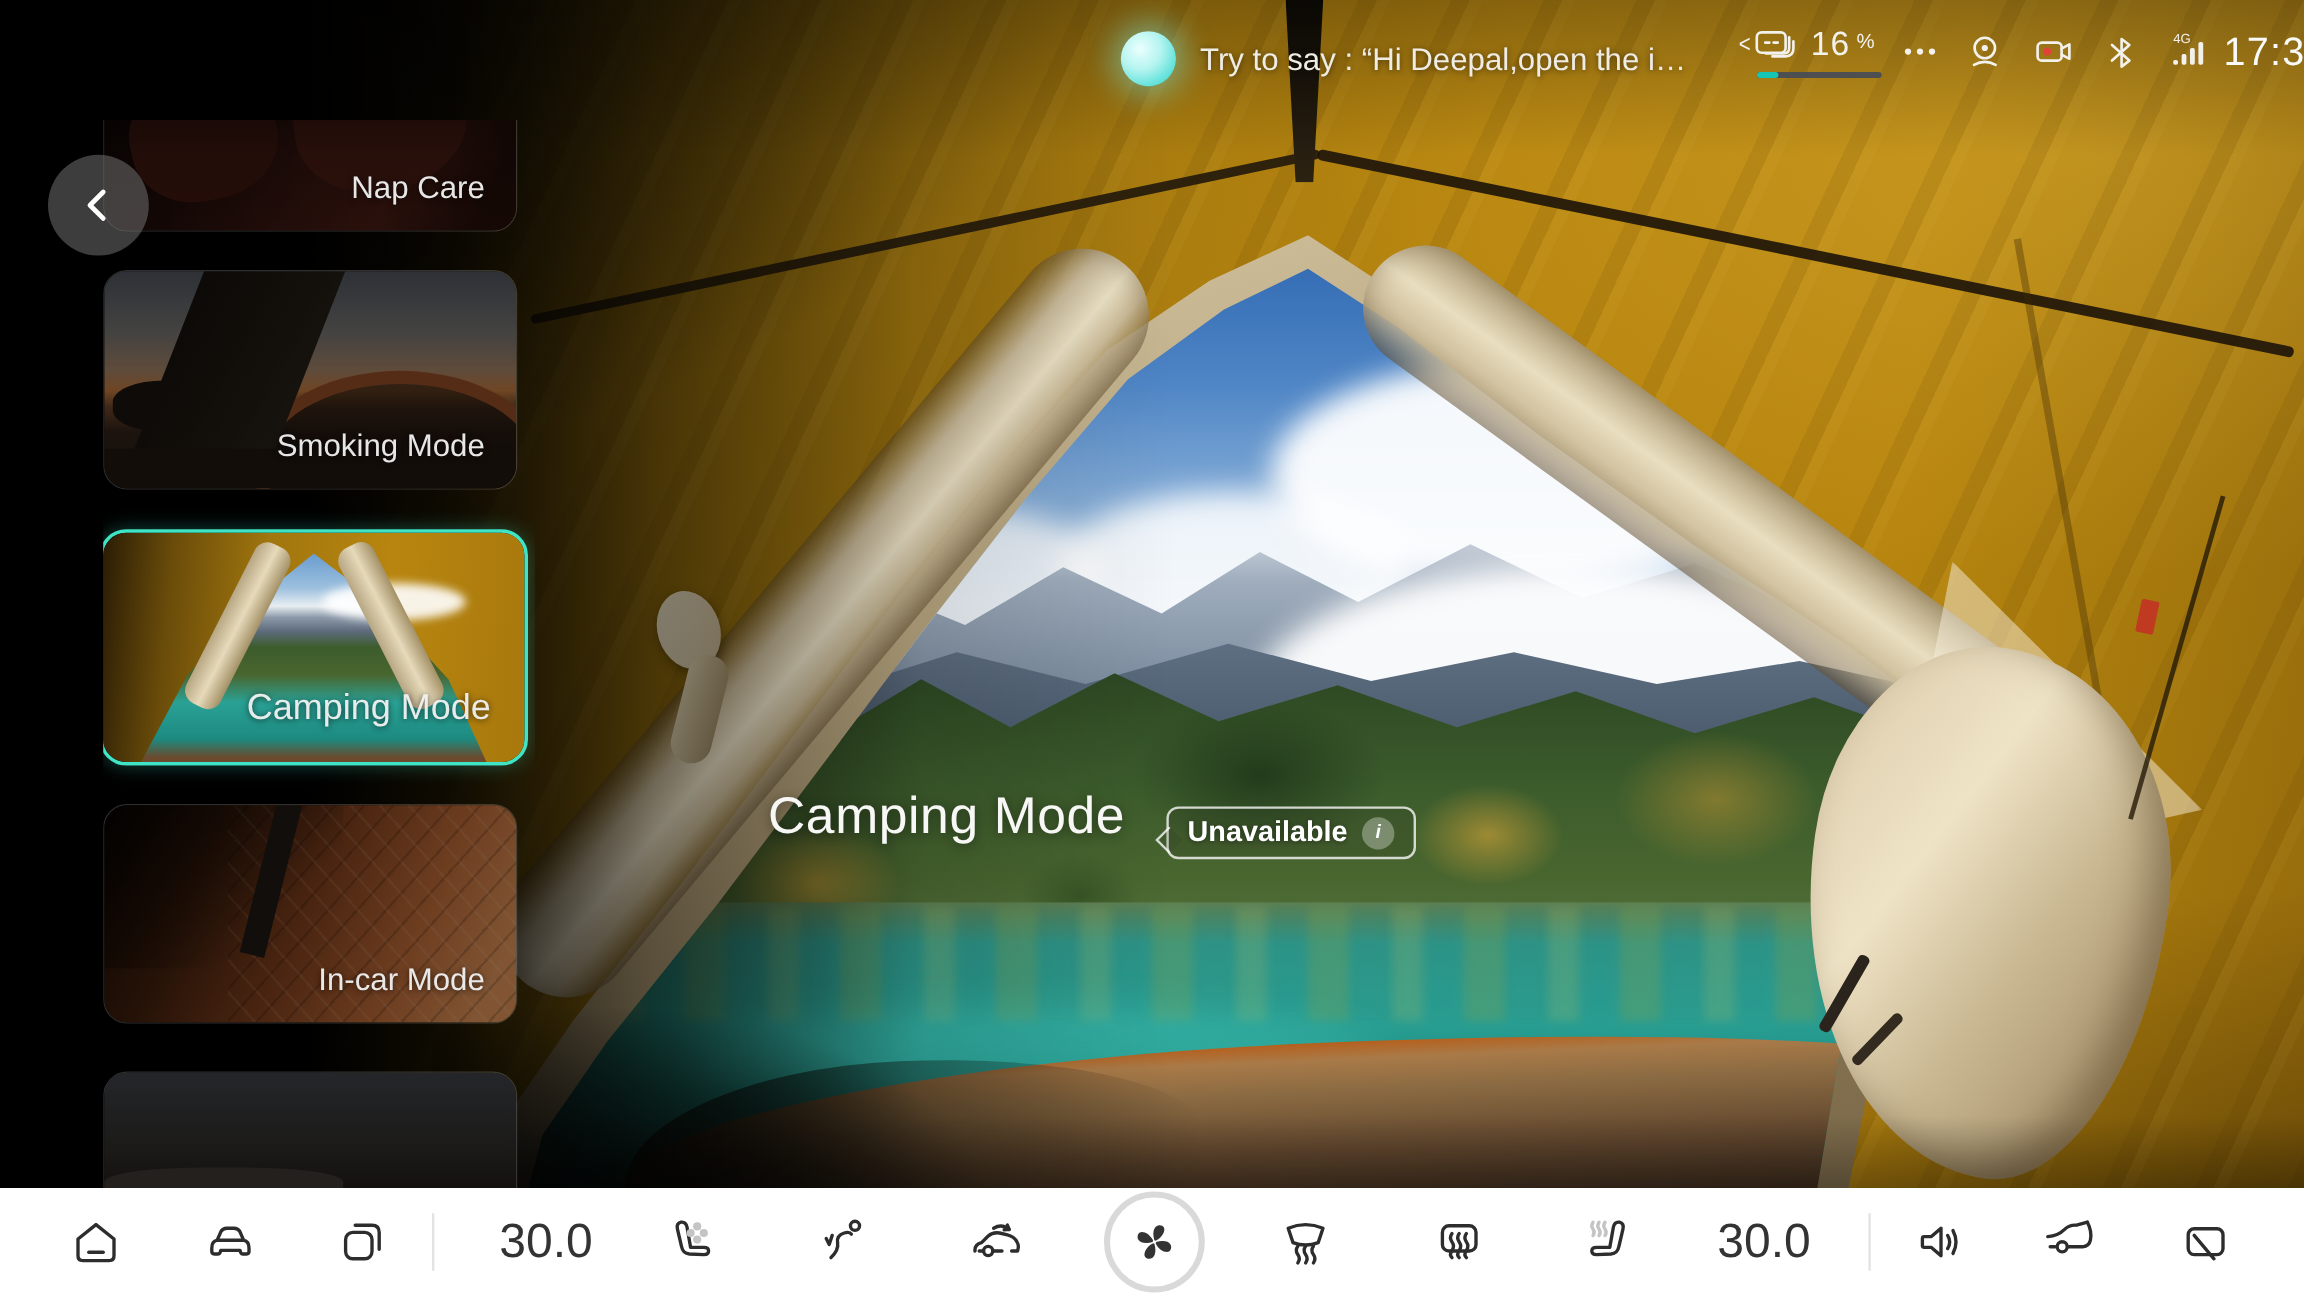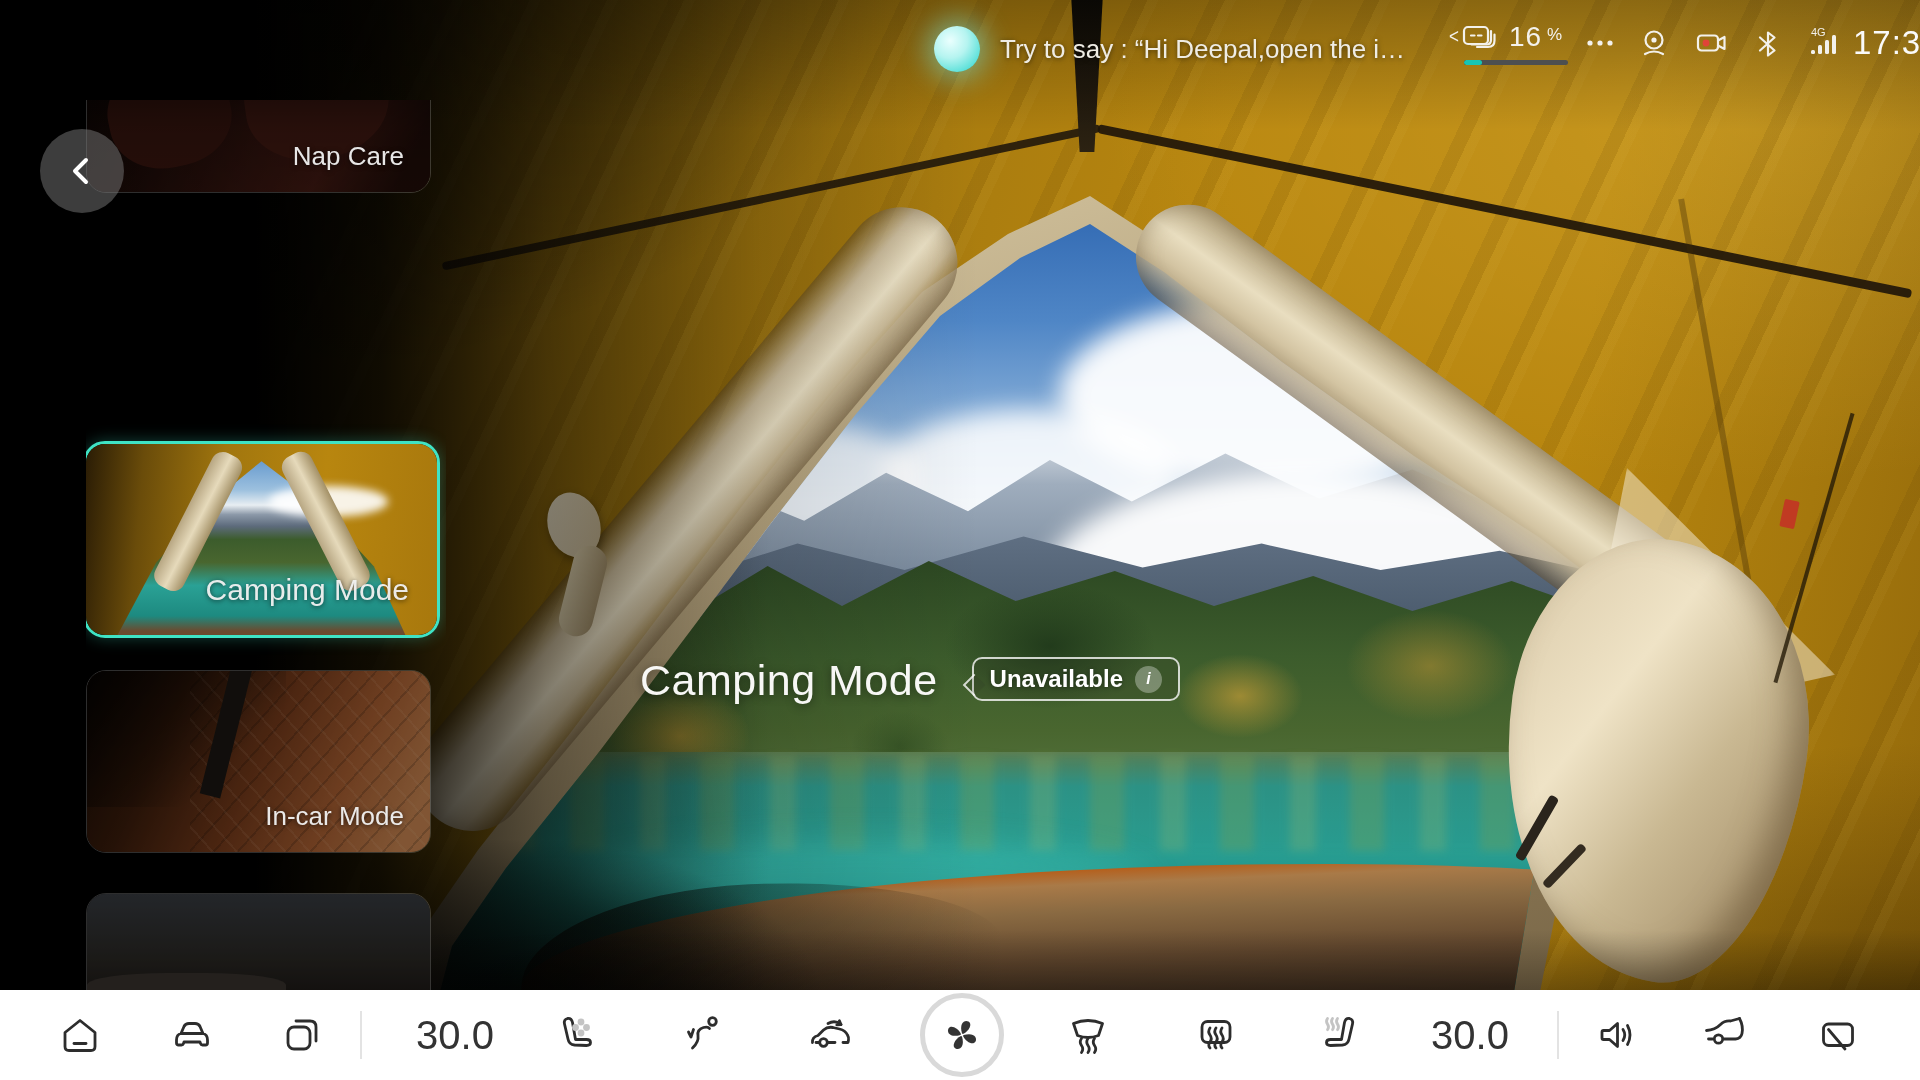--- a/index.html
+++ b/index.html
@@ -176,21 +176,21 @@
   .t-incar .belt { left:38%; top:-10%; width:6%; height:80%; background:#1c1814; transform:rotate(14deg); }
   .t-incar .shadtri { left:0; top:0; width:58%; height:75%; background:linear-gradient(135deg, rgba(0,0,0,.72), transparent 70%); }
   
   .t-bottom { background:linear-gradient(180deg,#3a3e44 0%,#2c2a26 35%,#1a1412 60%,#0c0807 100%); }
   .t-bottom .pshore { left:0; bottom:42%; width:58%; height:16%; background:#3a3430; border-radius:40%; }
 
   
   .hero { position:absolute; left:640px; top:656px; z-index:15; }
   .hero-row { display:flex; align-items:flex-start; }
   .hero-title { font-size:43px; font-weight:500; color:#f7f7f5; text-shadow:0 2px 10px rgba(0,0,0,.45); letter-spacing:.5px; }
-  .badge { position:relative; margin-left:34px; margin-top:1px; height:44px; padding:12px 16px;
+  .badge { position:relative; margin-left:34px; margin-top:16px; height:44px; padding:12px 16px;
     display:flex; align-items:center; gap:12px;
     border:2px solid rgba(255,255,255,.78); border-radius:10px; background:rgba(44,44,34,.18); }
   .badge::before { content:""; position:absolute; left:-8px; bottom:6px; width:14px; height:14px;
     border-left:2px solid rgba(255,255,255,.78); border-bottom:2px solid rgba(255,255,255,.78);
     background:rgba(44,44,34,.12); transform:rotate(45deg); }
   .badge-text { font-size:24px; font-weight:600; color:#fff; text-shadow:0 1px 4px rgba(0,0,0,.4); }
   .info-dot { width:27px; height:27px; border-radius:50%; background:rgba(255,255,255,.32);
     display:flex; align-items:center; justify-content:center; font-size:16px; font-style:italic;
     font-weight:600; color:#fff; cursor:pointer; }
   .hero-desc { margin-top:26px; font-size:24.5px; line-height:33px; color:#eef2ec;
@@ -321,20 +321,30 @@
   <div class="sidebar">
     <div class="card card-nap">
       <div class="thumb t-nap">
         <div class="nseat1"></div>
           <div class="nseat2"></div>
       </div>
       <div class="dim"></div>
         <div class="topfade"></div>
       <div class="card-label">Nap Care</div>
     </div>
+    <div class="card card-smoking">
+      <div class="thumb t-smoking">
+        <div class="mirror"></div>
+          <div class="wheel"></div>
+          <div class="pillar"></div>
+          <div class="dashb"></div>
+      </div>
+      <div class="dim"></div>
+      <div class="card-label">Smoking Mode</div>
+    </div>
     <div class="card card-camping">
       <div class="thumb t-camping">
         <div class="mview"></div>
           <div class="mcloud"></div>
           <div class="medgeL"></div>
           <div class="medgeR"></div>
       </div>
       <div class="card-label">Camping Mode</div>
     </div>
     <div class="card card-incar">

